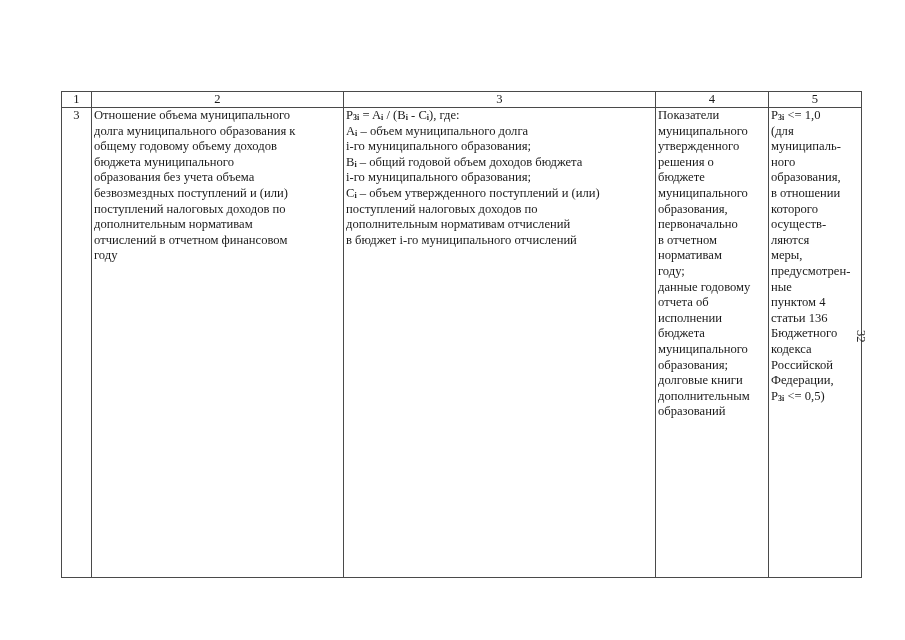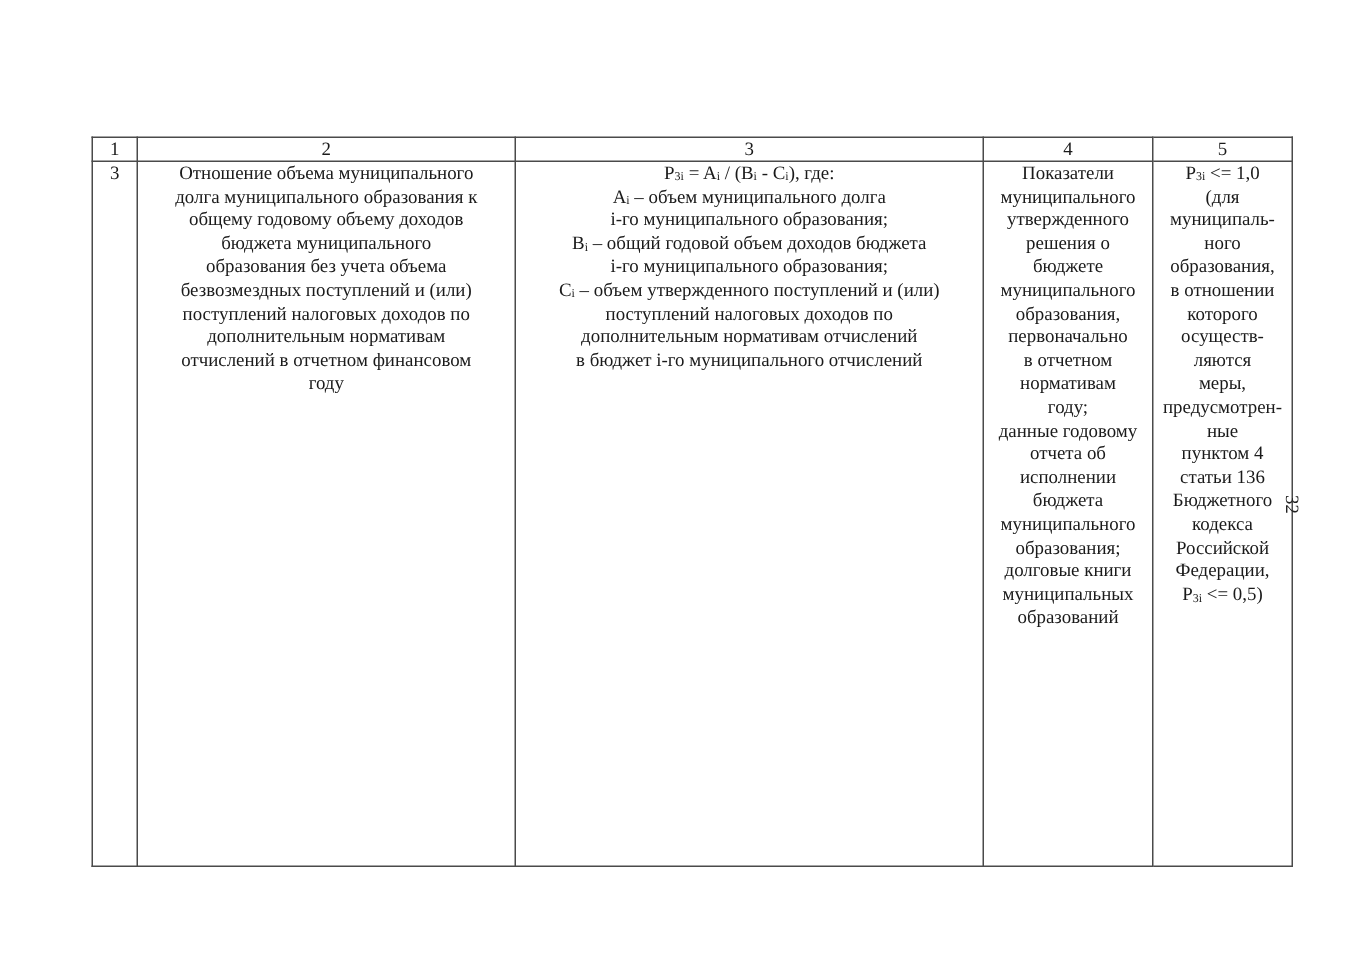--- a/index.html
+++ b/index.html
@@ -44,26 +44,26 @@
       text-align: center;
       line-height: 15px;
       padding: 0;
     }
     table.doc-table td.num-cell {
       text-align: center;
     }
     .cell-line {
       display: block;
       white-space: nowrap;
-      text-align: center;
     }
     sub.ix {
       font-size: 8px;
       vertical-align: -1px;
       line-height: 0;
+      font-weight: bold;
     }
     .page-number {
       position: absolute;
       left: 868px;
       top: 330px;
       font-size: 12.5px;
       transform: rotate(90deg);
       transform-origin: left top;
       white-space: nowrap;
       color: #222;
@@ -130,21 +130,21 @@
         <span class="cell-line">в отчетном</span>
         <span class="cell-line">нормативам</span>
         <span class="cell-line">году;</span>
         <span class="cell-line">данные годовому</span>
         <span class="cell-line">отчета об</span>
         <span class="cell-line">исполнении</span>
         <span class="cell-line">бюджета</span>
         <span class="cell-line">муниципального</span>
         <span class="cell-line">образования;</span>
         <span class="cell-line">долговые книги</span>
-        <span class="cell-line">муниципальных</span>
+        <span class="cell-line">дополнительным</span>
         <span class="cell-line">образований</span>
       </td>
 
       <td>
         <span class="cell-line"><span>P</span><sub class="ix">3i</sub><span> &lt;= 1,0</span></span>
         <span class="cell-line">(для</span>
         <span class="cell-line">муниципаль-</span>
         <span class="cell-line">ного</span>
         <span class="cell-line">образования,</span>
         <span class="cell-line">в отношении</span>

